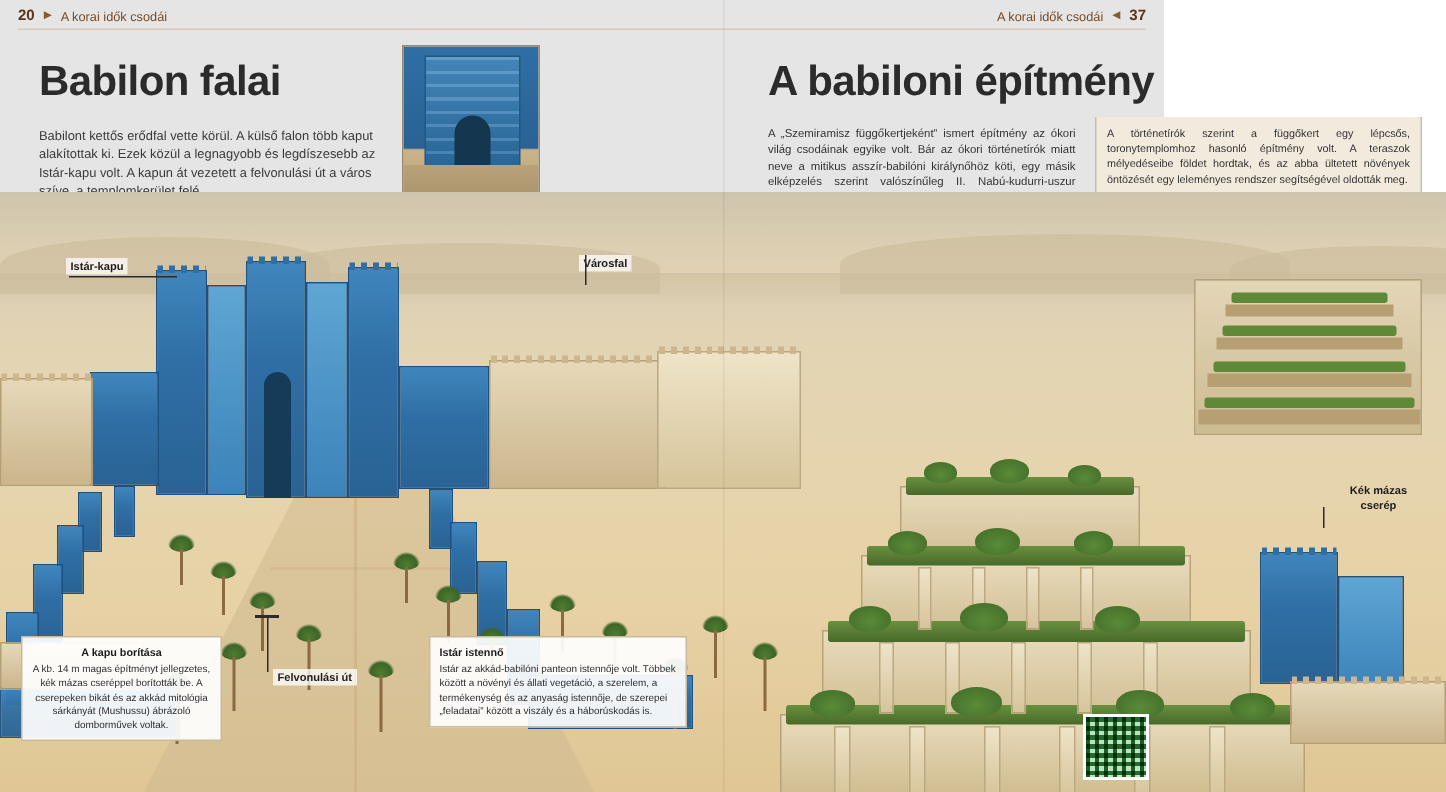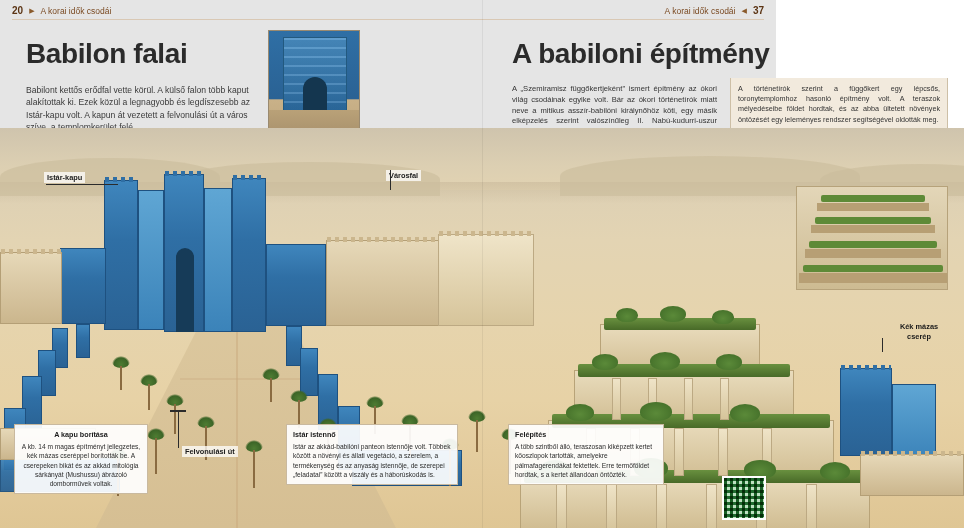--- a/index.html
+++ b/index.html
@@ -537,20 +537,16 @@
   <div class="capbox" style="left:286px;top:424px;width:172px;">
     <span class="t">Istár istennő</span>
     <span>Istár az akkád-babilóni panteon istennője volt. Többek között a növényi és állati vegetáció, a szerelem, a termékenység és az anyaság istennője, de szerepei „feladatai” között a viszály és a háborúskodás is.</span>
   </div>
 
   <div class="capbox center" style="left:14px;top:424px;width:134px;">
     <span class="t">A kapu borítása</span>
     <span>A kb. 14 m magas építményt jellegzetes, kék mázas cseréppel borították be. A cserepeken bikát és az akkád mitológia sárkányát (Mushussu) ábrázoló domborművek voltak.</span>
   </div>
 
-  <div class="capbox" style="left:508px;top:424px;width:156px;">
-    <span class="t">Felépítés</span>
-    <span>A több szintből álló, teraszosan kiképzett kertet kőoszlopok tartották, amelyekre pálmafagerendákat fektettek. Erre termőföldet hordtak, s a kertet állandóan öntözték.</span>
-  </div>
 
   <div class="qr"></div>
   <div class="gutter"></div>
 </div>
 
 </body></html>

